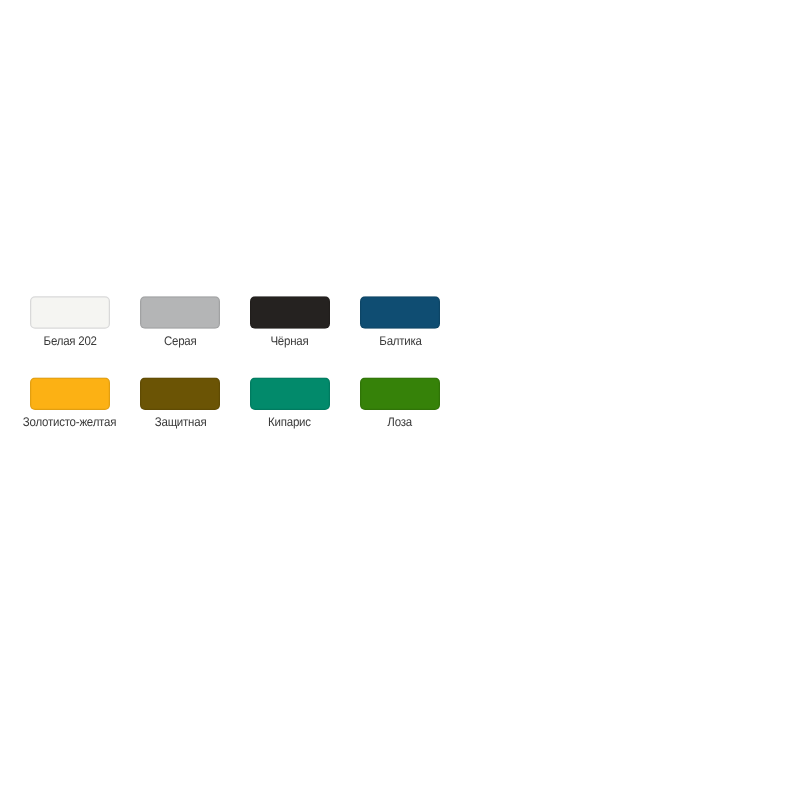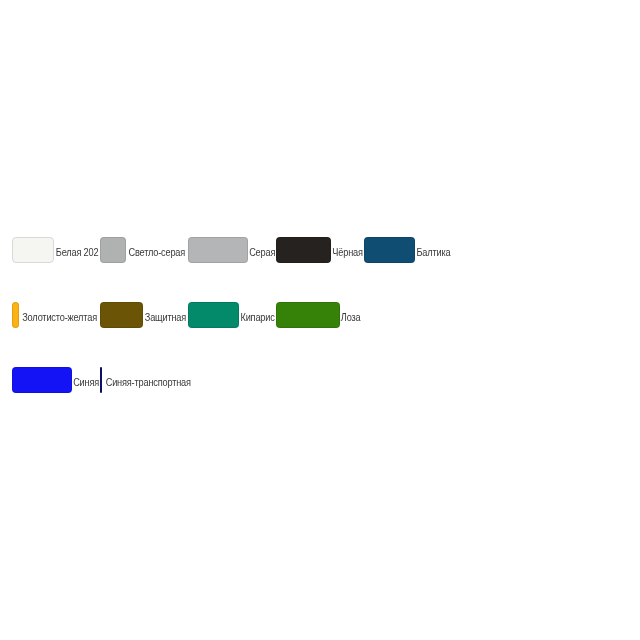--- a/index.html
+++ b/index.html
@@ -39,21 +39,21 @@
     padding-left: 12px;
     box-sizing: border-box;
     width: 640px;
     height: 65px;
   }
 
   .swatch-cell {
     width: 88px;
     flex: 0 0 88px;
     display: flex;
-    flex-direction: row;
+    flex-direction: column;
     align-items: center;
   }
 
   .swatch-chip {
     width: 64px;
     height: 26px;
     border-radius: 4px;
     box-sizing: border-box;
     border: 1px solid rgba(0, 0, 0, 0.10);
     box-shadow: 0 0 0 1px rgba(255, 255, 255, 0.65);
@@ -82,24 +82,20 @@
 <body>
 
 <div id="palette-sheet" style="background: rgb(255, 255, 255);">
   <div id="palette-rows">
       <div class="palette-row">
         <div class="swatch-cell">
           <div class="swatch-chip pale" style="background-color: rgb(245, 245, 242);"></div>
           <div class="swatch-label" style="color: rgb(58, 58, 58);">Белая 202</div>
         </div>
         <div class="swatch-cell">
-          <div class="swatch-chip" style="background-color: rgb(176, 177, 177);"></div>
-          <div class="swatch-label" style="color: rgb(58, 58, 58);">Светло-серая</div>
-        </div>
-        <div class="swatch-cell">
           <div class="swatch-chip" style="background-color: rgb(180, 181, 182);"></div>
           <div class="swatch-label" style="color: rgb(58, 58, 58);">Серая</div>
         </div>
         <div class="swatch-cell">
           <div class="swatch-chip" style="background-color: rgb(37, 34, 32);"></div>
           <div class="swatch-label" style="color: rgb(58, 58, 58);">Чёрная</div>
         </div>
         <div class="swatch-cell">
           <div class="swatch-chip" style="background-color: rgb(15, 77, 114);"></div>
           <div class="swatch-label" style="color: rgb(58, 58, 58);">Балтика</div>
@@ -116,24 +112,14 @@
         </div>
         <div class="swatch-cell">
           <div class="swatch-chip" style="background-color: rgb(2, 138, 107);"></div>
           <div class="swatch-label" style="color: rgb(58, 58, 58);">Кипарис</div>
         </div>
         <div class="swatch-cell">
           <div class="swatch-chip" style="background-color: rgb(54, 130, 9);"></div>
           <div class="swatch-label" style="color: rgb(58, 58, 58);">Лоза</div>
         </div>
       </div>
-      <div class="palette-row">
-        <div class="swatch-cell">
-          <div class="swatch-chip" style="background-color: rgb(19, 19, 245);"></div>
-          <div class="swatch-label" style="color: rgb(58, 58, 58);">Синяя</div>
-        </div>
-        <div class="swatch-cell">
-          <div class="swatch-chip" style="background-color: rgb(14, 17, 119);"></div>
-          <div class="swatch-label" style="color: rgb(58, 58, 58);">Синяя-транспортная</div>
-        </div>
-      </div>
     </div>
 </div>
 
 </body></html>

